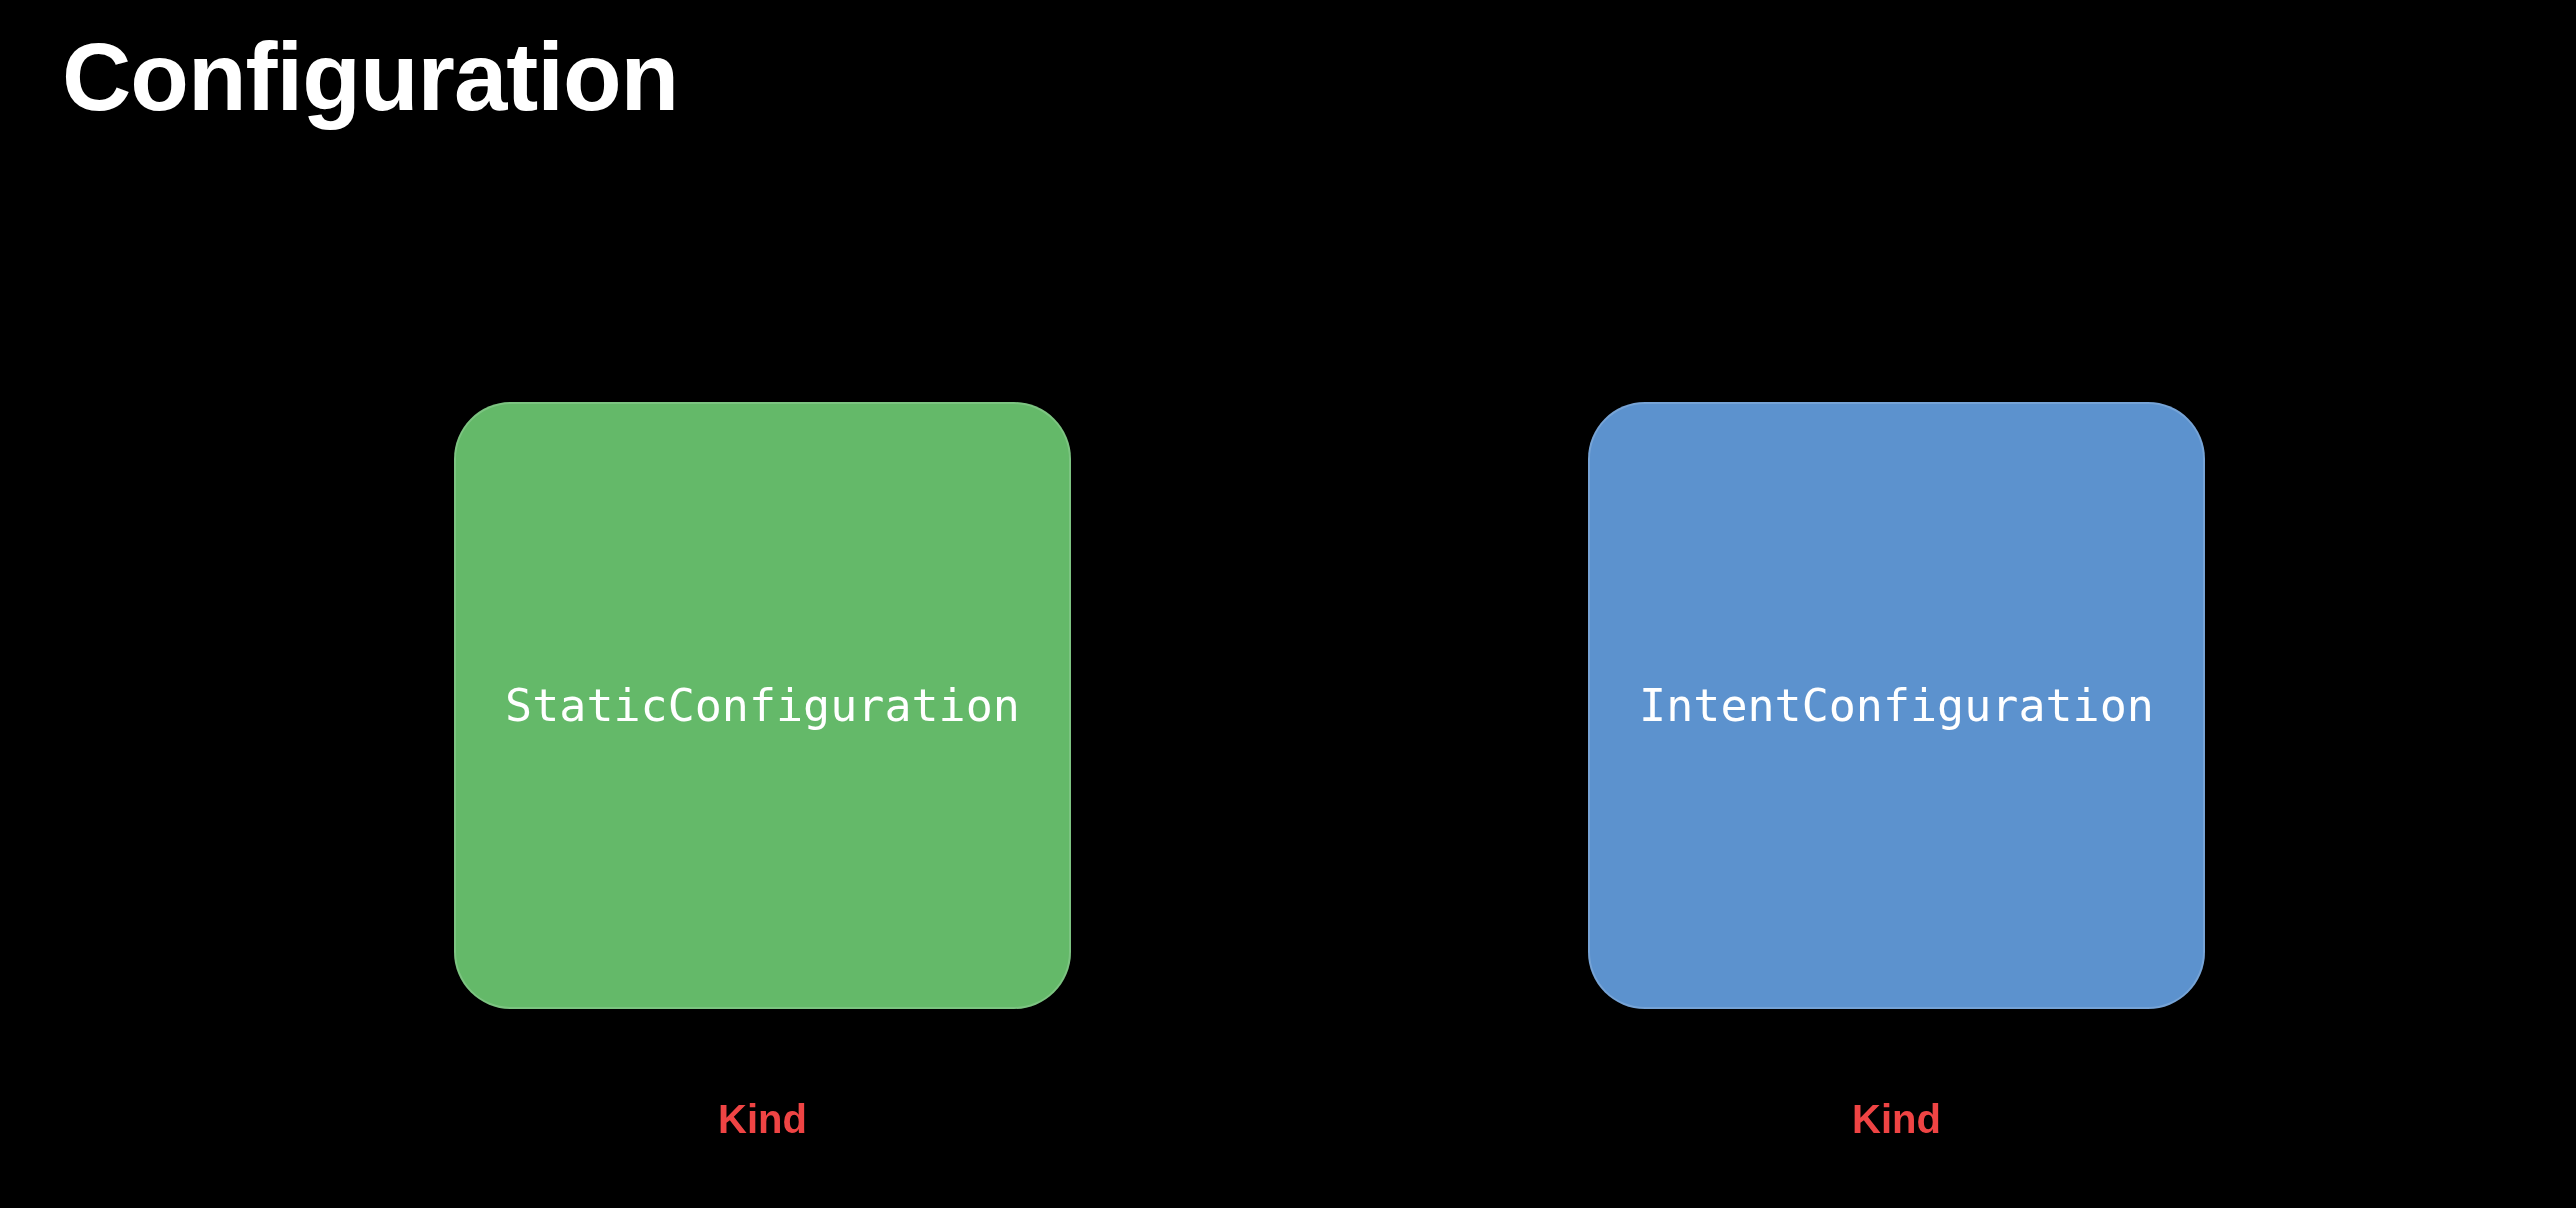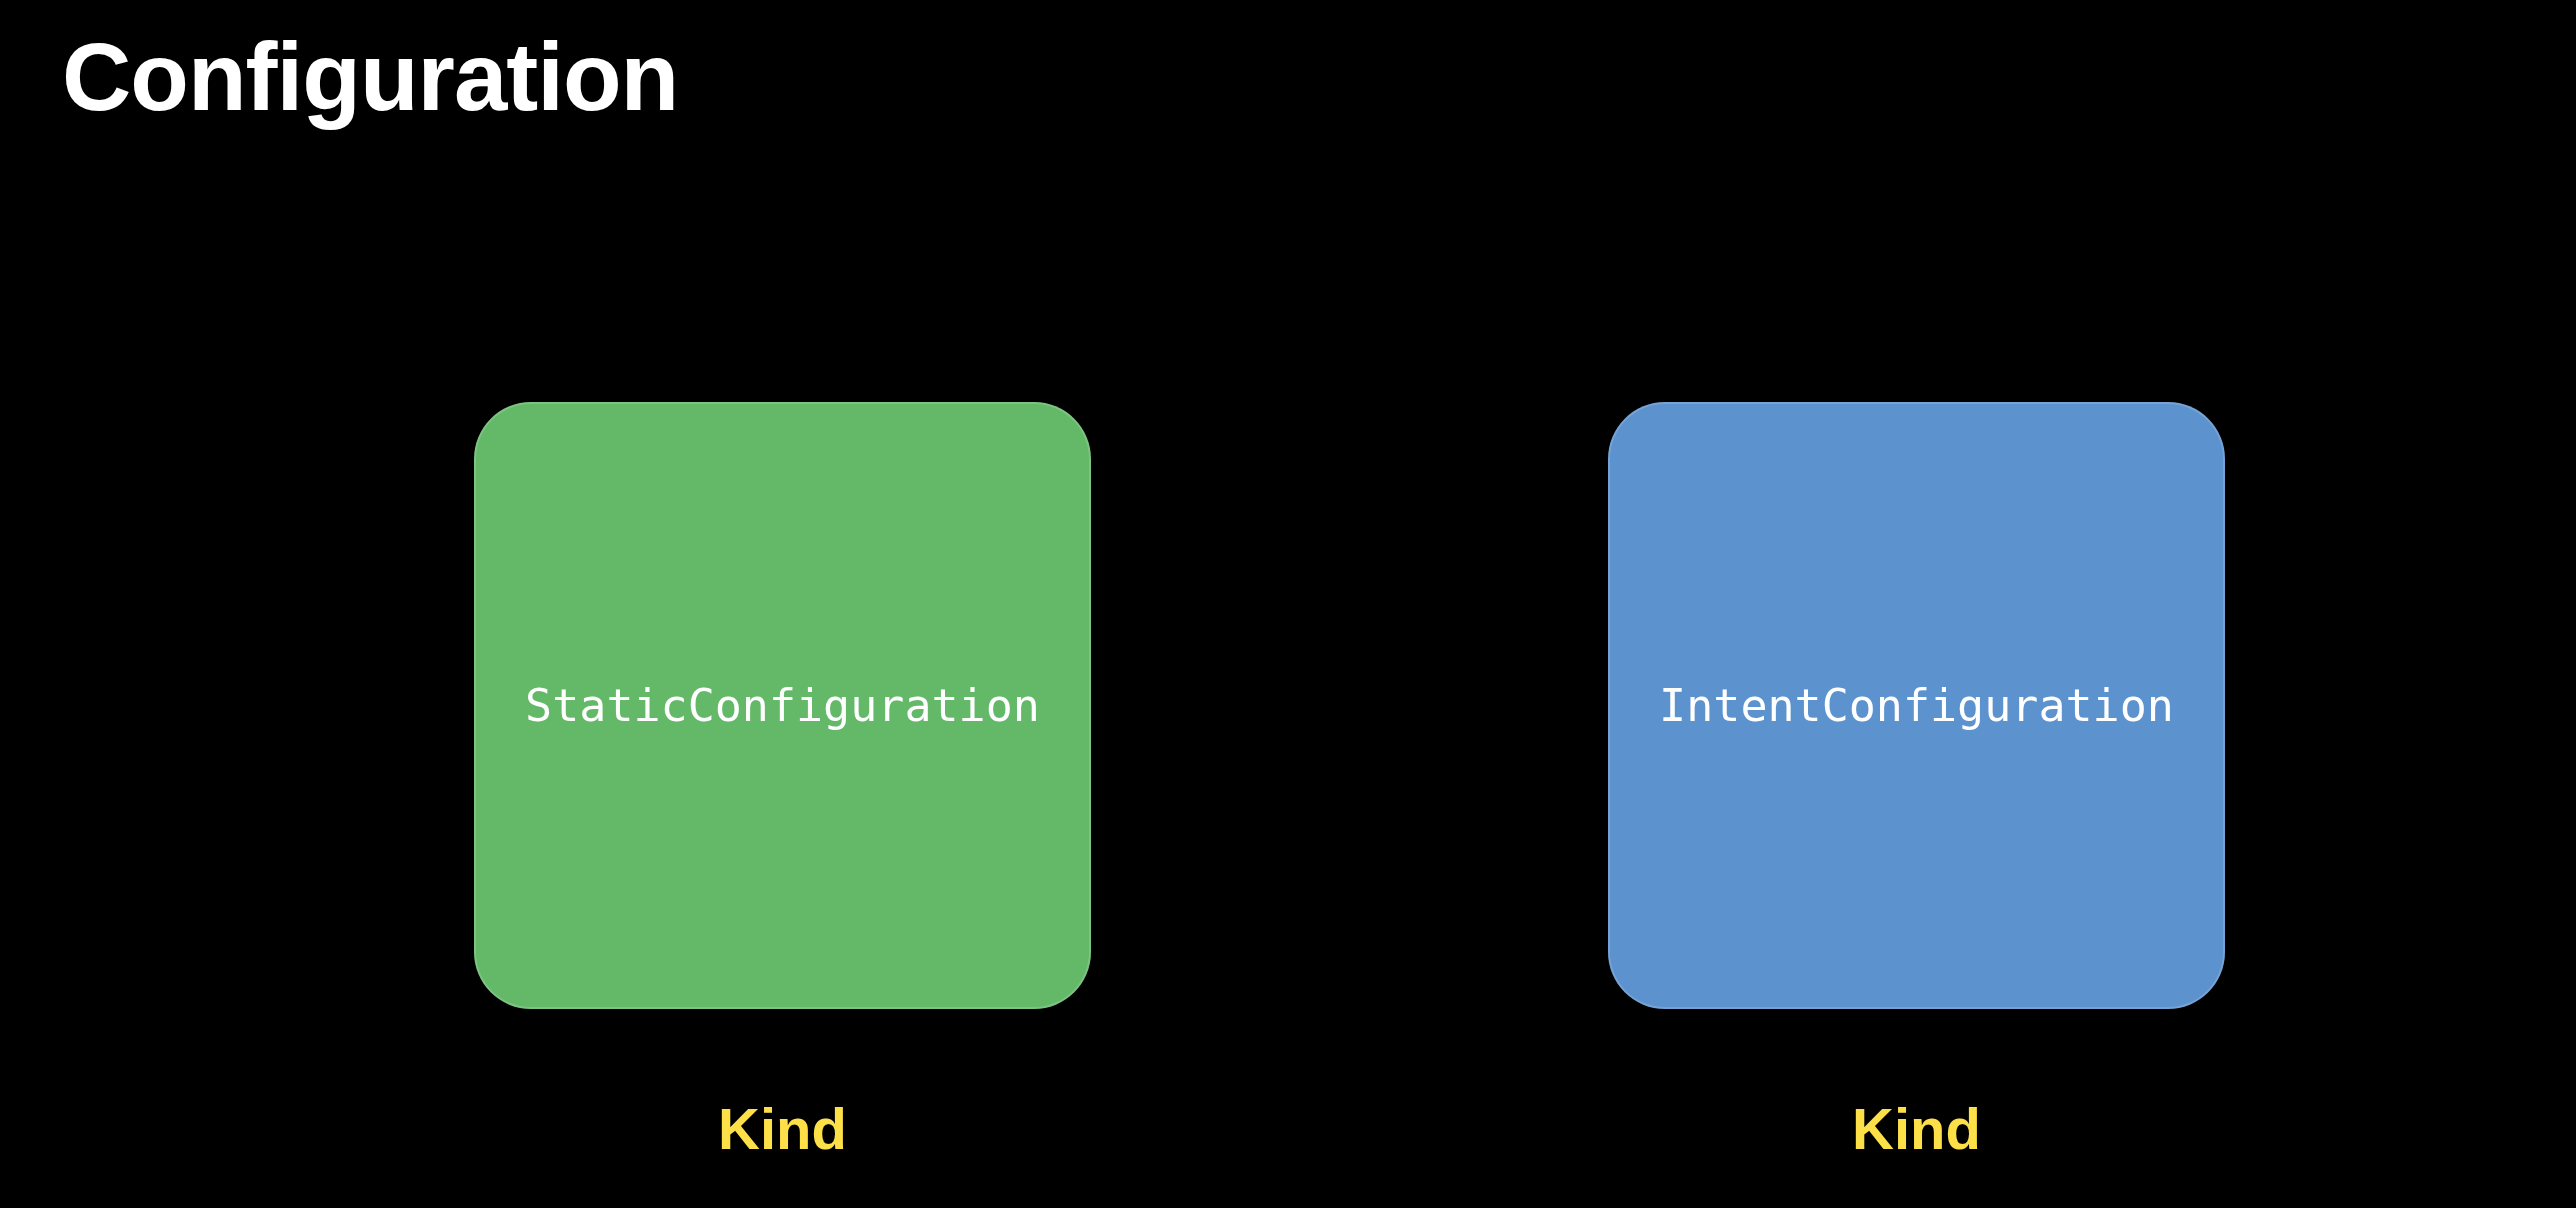--- a/index.html
+++ b/index.html
@@ -25,21 +25,20 @@
     line-height: 1;
     font-weight: 700;
     letter-spacing: -1px;
     color: #ffffff;
   }
   .column {
     position: absolute;
     top: 402px;
     width: 617px;
     text-align: center;
-    margin-left: 20px;
   }
   .column.col-0 { left: 454px; }
   .column.col-1 { left: 1588px; }
   .shape {
     width: 617px;
     height: 607px;
     border-radius: 57px;
     display: flex;
     align-items: center;
     justify-content: center;
@@ -48,24 +47,24 @@
   .code-label {
     font-family: "DejaVu Sans Mono", monospace;
     font-size: 45px;
     line-height: 1.2;
     color: #ffffff;
     white-space: nowrap;
   }
   .caption {
     display: block;
     margin-top: 88px;
-    font-size: 58px;
+    font-size: 40px;
     line-height: 1.1;
     font-weight: 700;
-    color: #fde047;
+    color: #ef4444;
   }
 </style>
 </head>
 <body>
 
 <div class="slide" style="background: rgb(0, 0, 0);">
 
   <h1 class="slide-title">Configuration</h1>
 
   <div class="column col-0">

